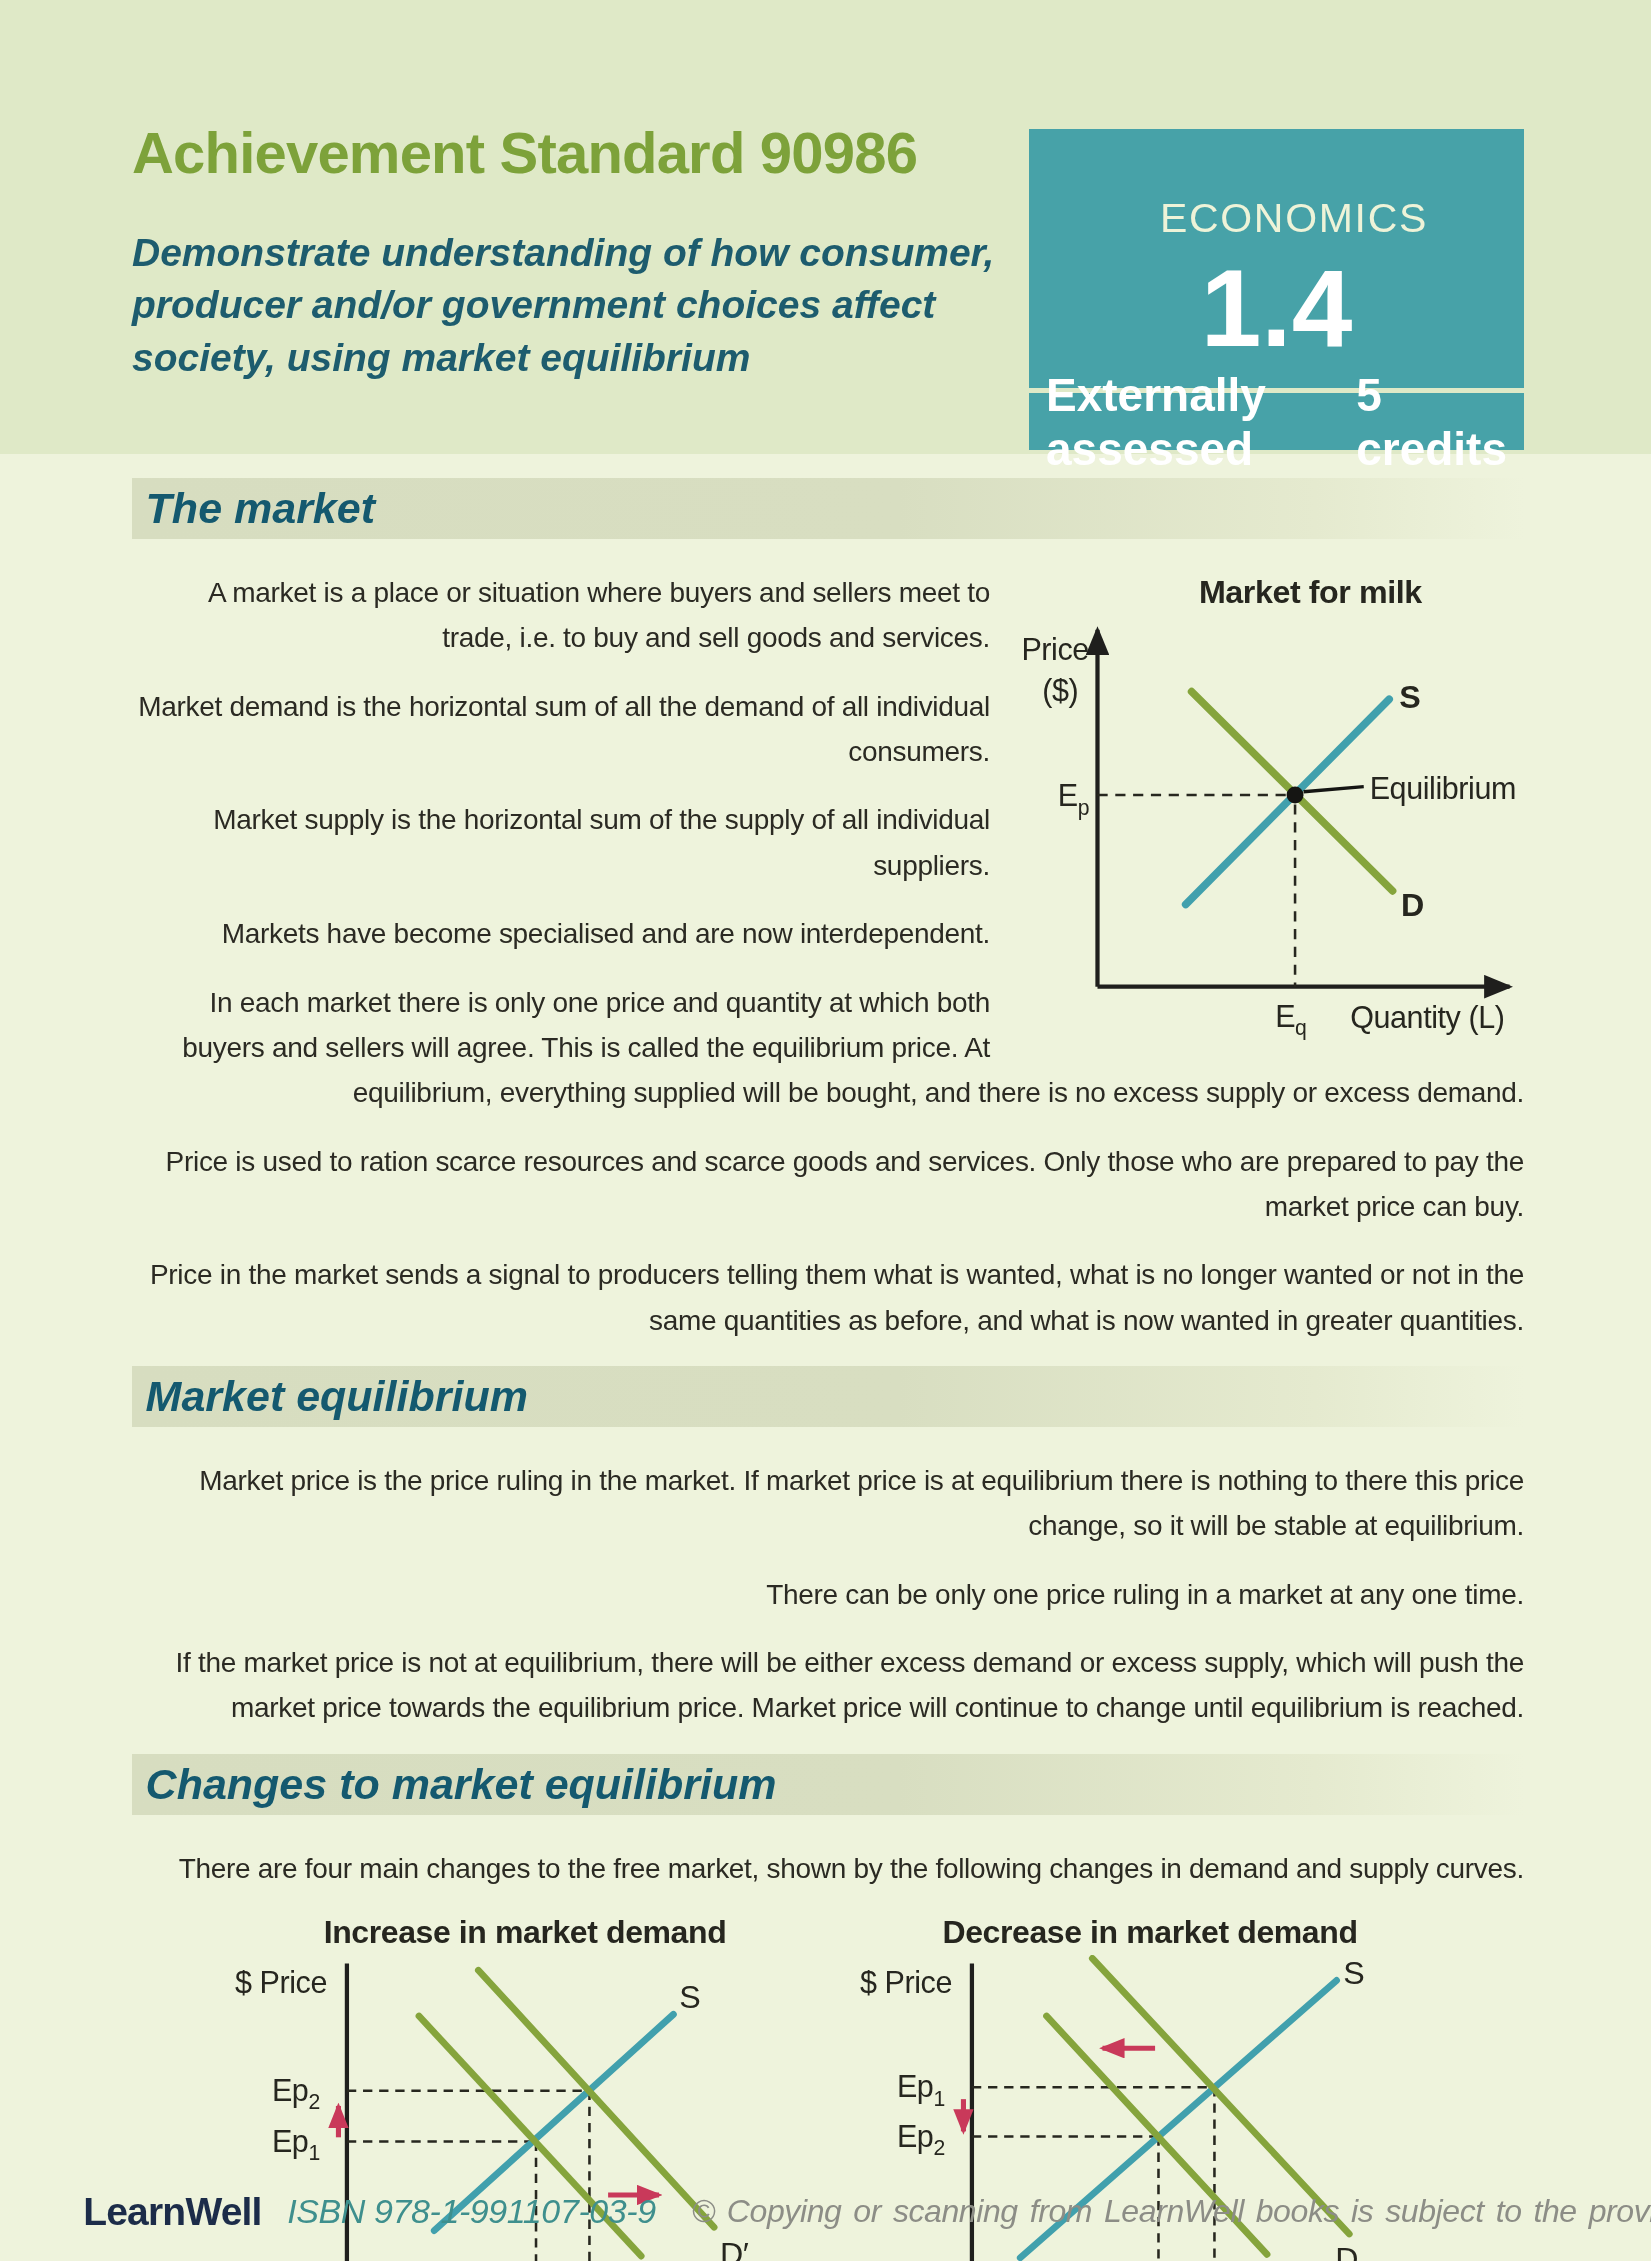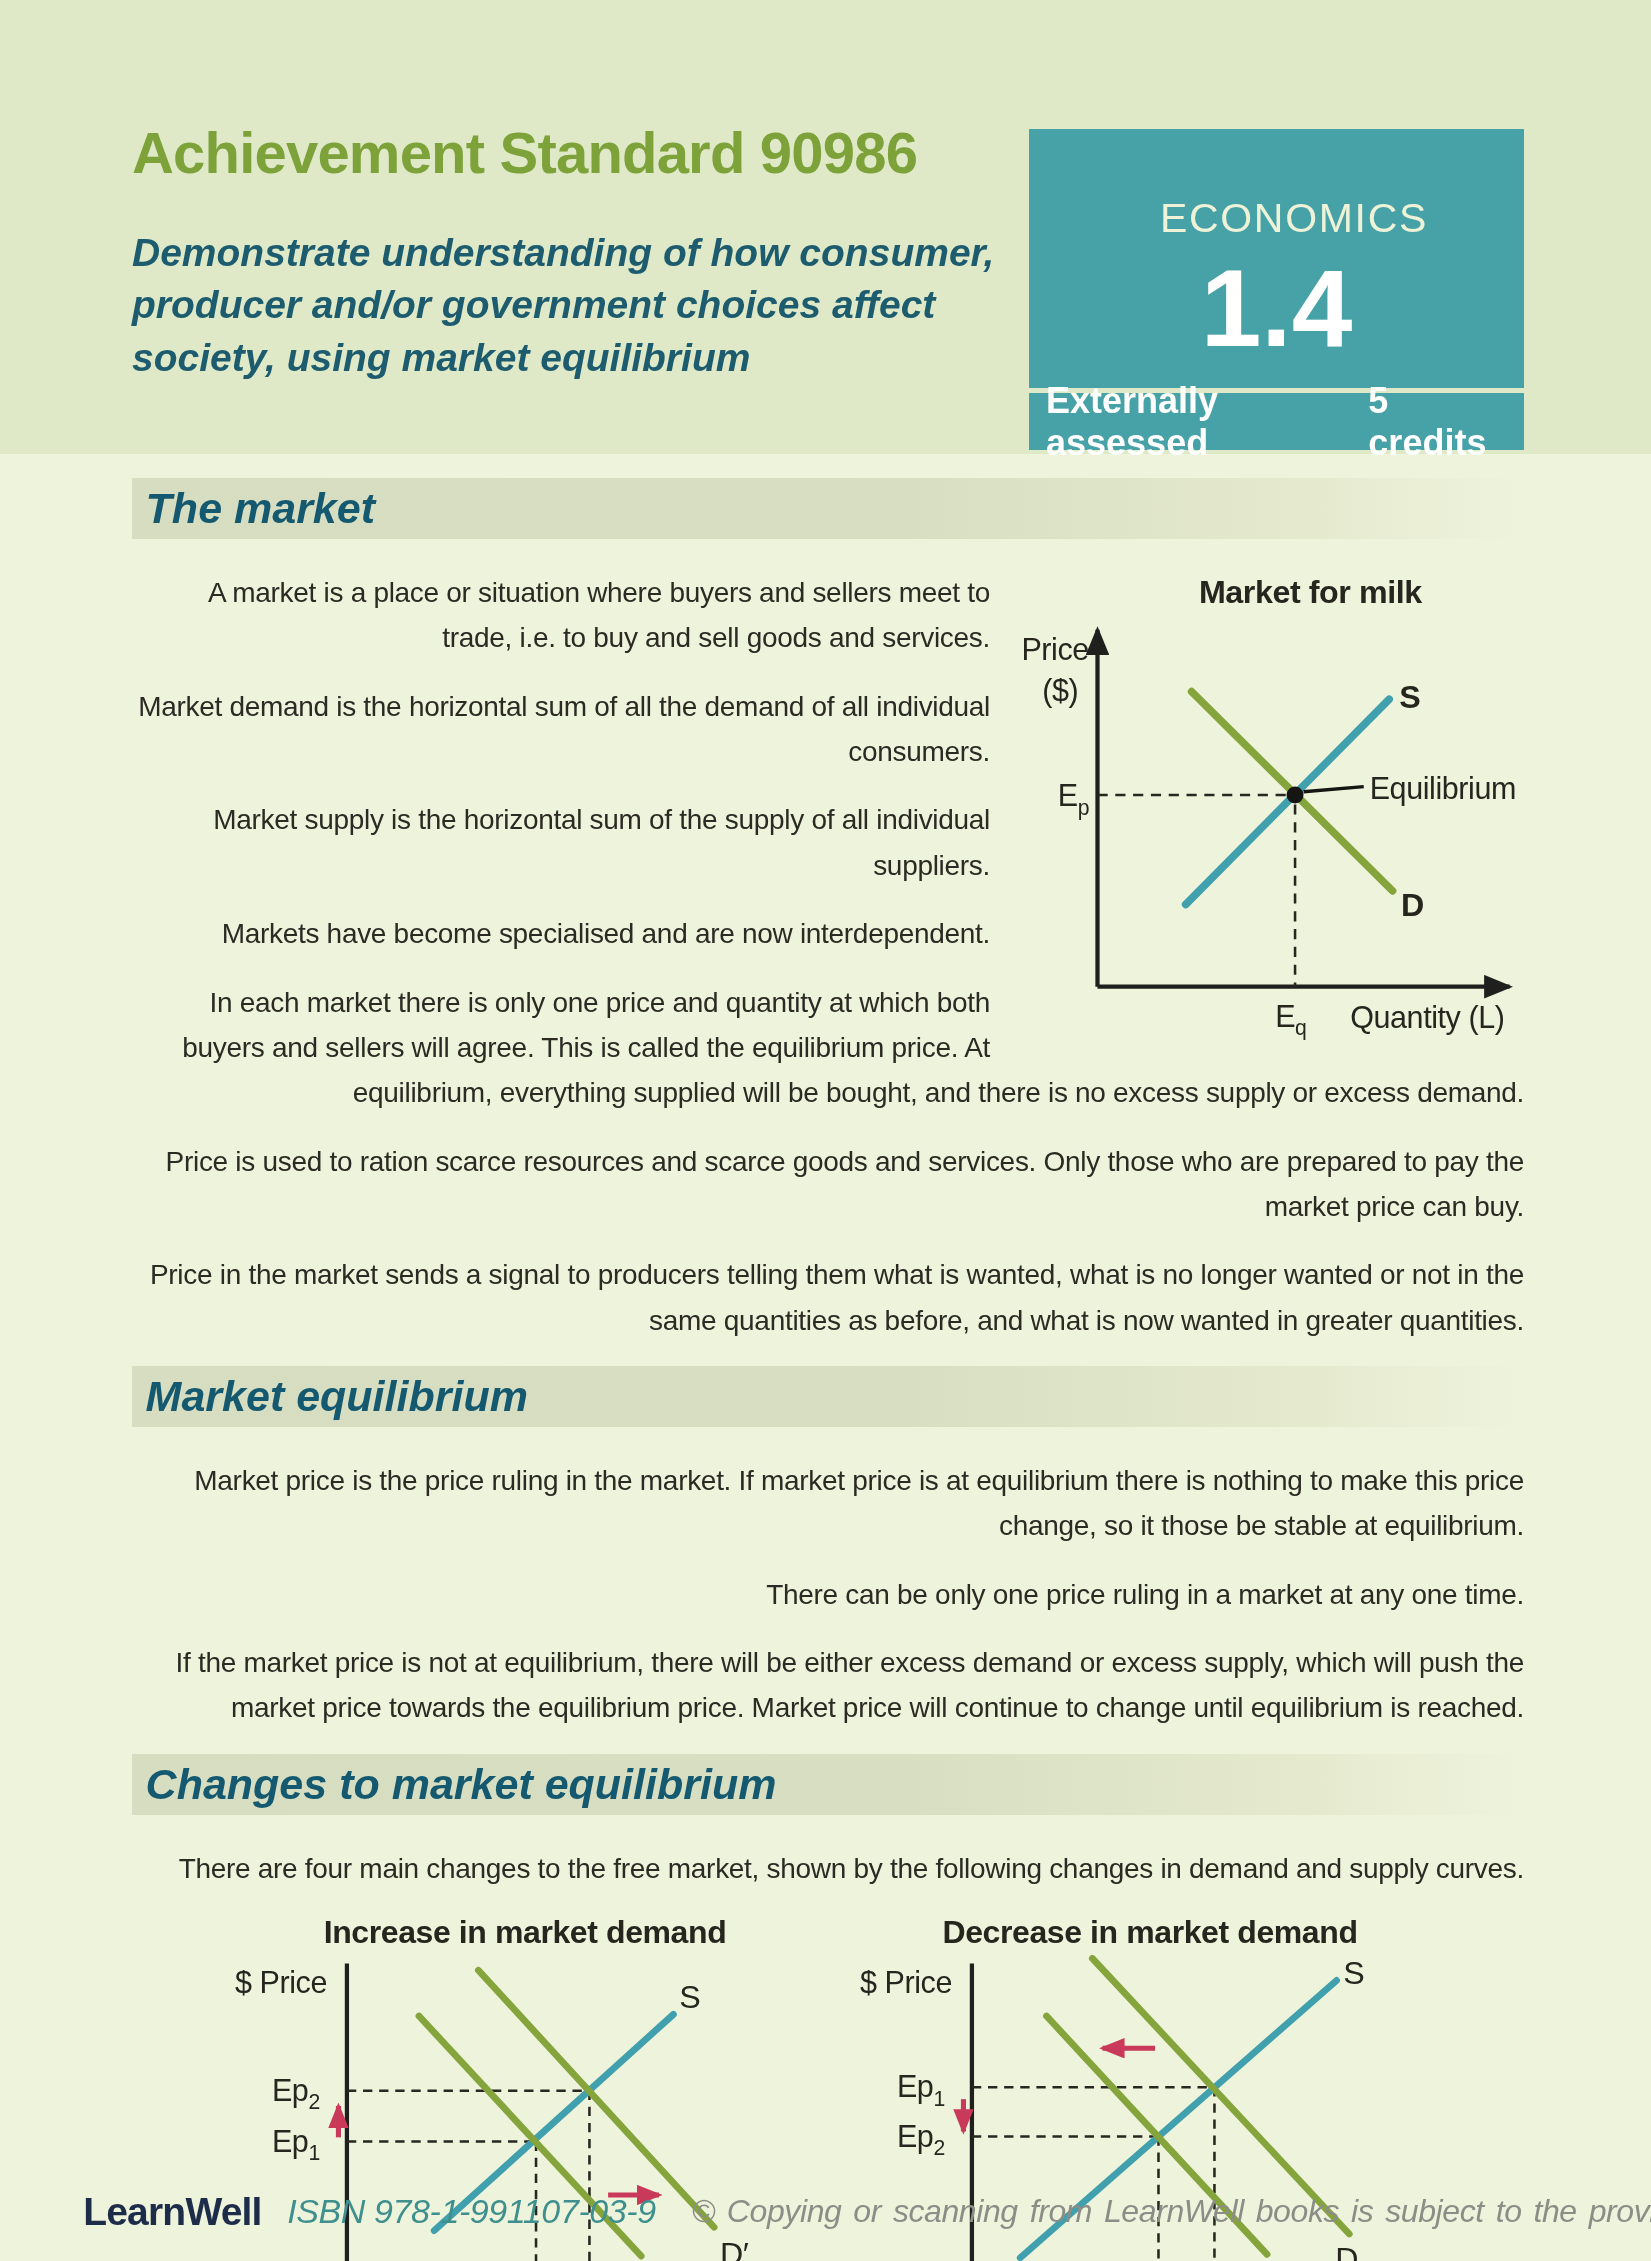--- a/index.html
+++ b/index.html
@@ -18,21 +18,21 @@
     font-size:39px; font-weight:bold; font-style:italic; color:#1d5c6e; line-height:1.34;
   }
   .econ-box {
     position:absolute; left:1029px; top:129px; width:495px; height:259px;
     background:#47a2a8; text-align:center;
   }
   .econ-box .subject { margin-top:66px; font-size:41px; font-weight:normal; letter-spacing:1.7px; color:#eef3d8;padding-left:35px; }
   .econ-box .code { margin-top:12px; font-size:109px; font-weight:bold; color:#ffffff; line-height:1; }
   .credits-bar {
     position:absolute; left:1029px; top:393px; width:495px; height:57px;
-    background:#47a2a8; color:#ffffff; font-size:36px; font-weight:bold;
+    background:#47a2a8; color:#ffffff; font-size:46px; font-weight:bold;
     display:flex; justify-content:space-between; align-items:center;
     padding:11px 17px; box-sizing:border-box;
   }
   .content { position:absolute; left:132px; top:478px; width:1392px; }
   .sec-head {
     height:61px; margin:0 0 31px 0;
     background:linear-gradient(90deg, #d7ddc0 0%, #d8dec1 55%, #e5eacf 85%, #eef3dc 100%);
     display:flex; align-items:center; padding-left:13.6px; box-sizing:border-box;
     font-size:43px; font-weight:bold; font-style:italic; color:#14596f;
   }
@@ -125,21 +125,21 @@
       <p>Markets have become specialised and are now interdependent.</p>
       <p>In each market there is only one price and quantity at which both buyers and sellers will agree. This is called the equilibrium price. At equilibrium, everything supplied will be bought, and there is no excess supply or excess demand.</p>
       <p>Price is used to ration scarce resources and scarce goods and services. Only those who are prepared to pay the market price can buy.</p>
       <p>Price in the market sends a signal to producers telling them what is wanted, what is no longer wanted or not in the same quantities as before, and what is now wanted in greater quantities.</p>
     </div>
 
     <div class="sec-head mt">
       <span>Market equilibrium</span>
     </div>
     <div class="sec-body">
-      <p>Market price is the price ruling in the market. If market price is at equilibrium there is nothing to make this price change, so it those be stable at equilibrium.</p>
+      <p>Market price is the price ruling in the market. If market price is at equilibrium there is nothing to there this price change, so it will be stable at equilibrium.</p>
       <p>There can be only one price ruling in a market at any one time.</p>
       <p>If the market price is not at equilibrium, there will be either excess demand or excess supply, which will push the market price towards the equilibrium price. Market price will continue to change until equilibrium is reached.</p>
     </div>
 
     <div class="sec-head mt">
       <span>Changes to market equilibrium</span>
     </div>
     <div class="sec-body">
       <p>There are four main changes to the free market, shown by the following changes in demand and supply curves.</p>
     </div>

